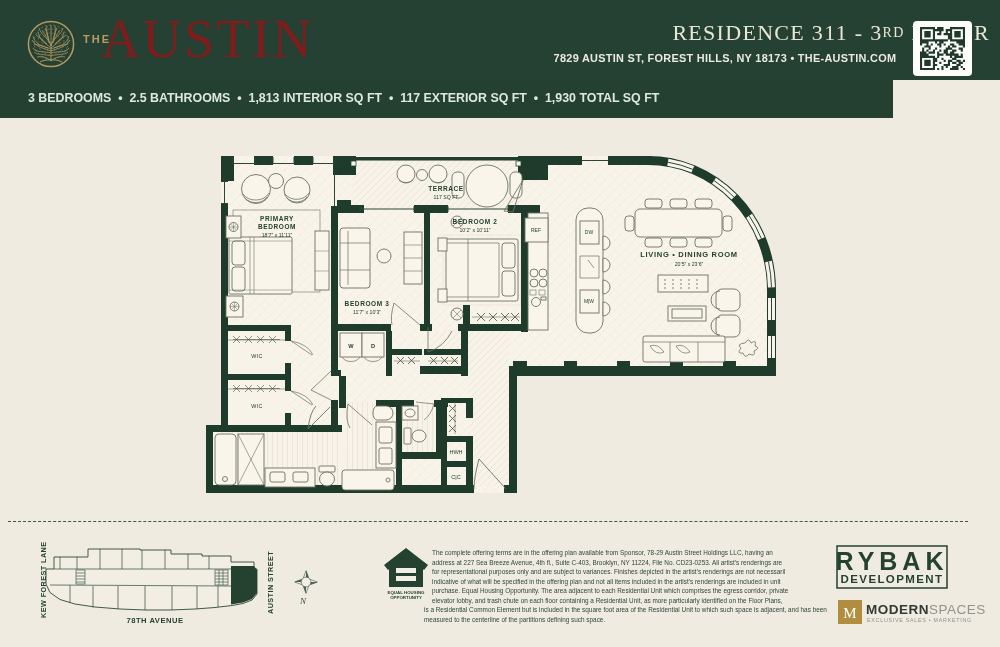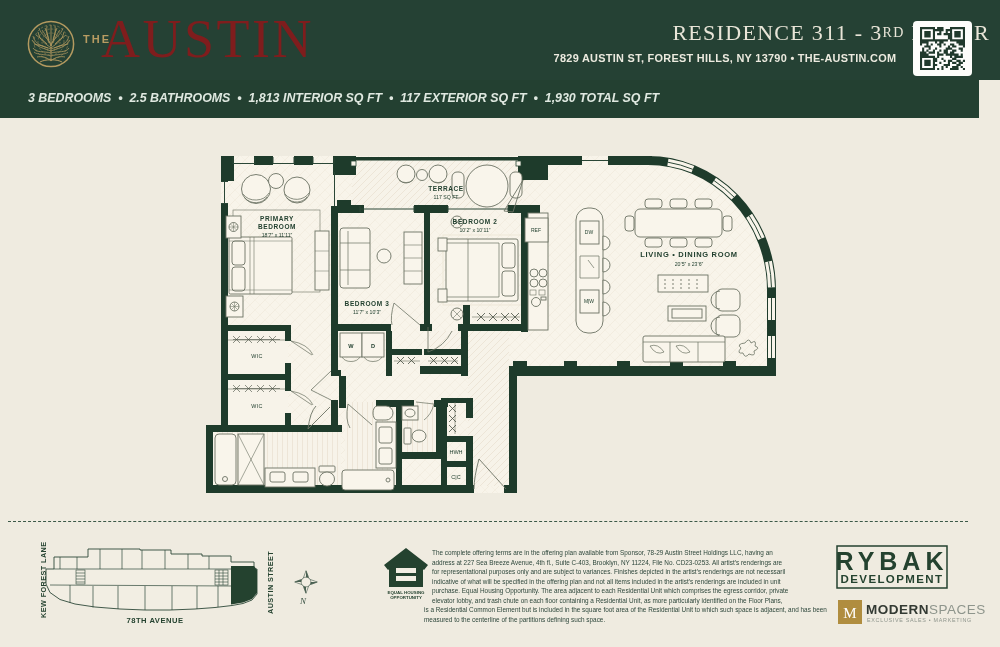--- a/index.html
+++ b/index.html
@@ -1,18 +1,18 @@
 <!DOCTYPE html>
 <html><head>
 <meta charset="utf-8">
 <style>
   html,body{margin:0;padding:0;}
   body{width:1000px;height:647px;background:#efebe0;font-family:"Liberation Sans",sans-serif;position:relative;overflow:hidden;}
   .hdr{position:absolute;left:0;top:0;width:1000px;height:80px;background:#254134;}
-  .statbar{position:absolute;left:0;top:80px;width:979px;height:38px;background:#234031;font-style:italic;}
+  .statbar{position:absolute;left:0;top:80px;width:893px;height:38px;background:#234031;}
   .stats{position:absolute;left:28px;top:11px;color:#dfe8e0;font-size:12.4px;font-weight:bold;letter-spacing:0px;}
   .title{position:absolute;left:500px;top:20px;width:490px;text-align:right;color:#e9e5d8;font-family:"Liberation Serif",serif;font-size:22px;letter-spacing:1.3px;font-weight:400;white-space:nowrap;}
   .addr{position:absolute;left:480px;top:52px;width:490px;text-align:center;color:#eceadf;font-size:10.9px;font-weight:bold;letter-spacing:0.3px;white-space:nowrap;}
   .austin{position:absolute;left:101px;top:14px;color:#7f1d1d;font-family:"Liberation Serif",serif;font-size:54px;letter-spacing:2.5px;line-height:50px;}
   .the{position:absolute;left:80px;top:33px;color:#b89c62;font-size:11px;letter-spacing:2px;font-weight:bold;}
   .qrbox{position:absolute;left:913px;top:21px;width:59px;height:55px;background:#fdfdfb;border-radius:4px;}
 </style>
 </head>
 <body>
 
@@ -42,21 +42,21 @@
   <path d="M15 10 C18 14 20 18 22 23 M33 10 C30 14 28 18 26 23" stroke-width="0.7"></path>
   <path d="M24 36 C18 34 10 35 7 32 M24 36 C30 34 38 35 41 32" stroke-width="0.7"></path>
  </g>
 </svg>
 
 <div class="the" style="left:83px;top:33px">THE</div>
 <div class="austin">AUSTIN</div>
 
 <div class="title">RESIDENCE 311 - 3<span style="font-size:14px;vertical-align:3px">RD</span> FLOOR</div>
 
-<div class="addr">7829 AUSTIN ST, FOREST HILLS, NY 13790 • THE-AUSTIN.COM</div>
+<div class="addr">7829 AUSTIN ST, FOREST HILLS, NY 18173 • THE-AUSTIN.COM</div>
 
 <div class="qrbox"></div>
 <svg id="qr" style="position:absolute;left:920px;top:27px" width="45" height="43" viewBox="0 0 45 43">
     <path fill="#20392c" d="M0.0 0.0h15.0v2.20h-15.0zM17.1 0.0h6.4v2.20h-6.4zM30.0 0.0h15.0v2.20h-15.0zM0.0 2.0h2.1v2.20h-2.1zM12.9 2.0h10.7v2.20h-10.7zM25.7 2.0h6.4v2.20h-6.4zM42.9 2.0h2.1v2.20h-2.1zM0.0 4.1h2.1v2.20h-2.1zM4.3 4.1h6.4v2.20h-6.4zM12.9 4.1h2.1v2.20h-2.1zM19.3 4.1h2.1v2.20h-2.1zM25.7 4.1h2.1v2.20h-2.1zM30.0 4.1h2.1v2.20h-2.1zM34.3 4.1h6.4v2.20h-6.4zM42.9 4.1h2.1v2.20h-2.1zM0.0 6.1h2.1v2.20h-2.1zM4.3 6.1h6.4v2.20h-6.4zM12.9 6.1h2.1v2.20h-2.1zM17.1 6.1h4.3v2.20h-4.3zM23.6 6.1h8.6v2.20h-8.6zM34.3 6.1h6.4v2.20h-6.4zM42.9 6.1h2.1v2.20h-2.1zM0.0 8.2h2.1v2.20h-2.1zM4.3 8.2h6.4v2.20h-6.4zM12.9 8.2h2.1v2.20h-2.1zM27.9 8.2h4.3v2.20h-4.3zM34.3 8.2h6.4v2.20h-6.4zM42.9 8.2h2.1v2.20h-2.1zM0.0 10.2h2.1v2.20h-2.1zM12.9 10.2h2.1v2.20h-2.1zM27.9 10.2h4.3v2.20h-4.3zM42.9 10.2h2.1v2.20h-2.1zM0.0 12.3h27.9v2.20h-27.9zM30.0 12.3h15.0v2.20h-15.0zM0.0 14.3h8.6v2.20h-8.6zM15.0 14.3h2.1v2.20h-2.1zM19.3 14.3h4.3v2.20h-4.3zM36.4 14.3h8.6v2.20h-8.6zM0.0 16.4h2.1v2.20h-2.1zM6.4 16.4h2.1v2.20h-2.1zM10.7 16.4h2.1v2.20h-2.1zM17.1 16.4h4.3v2.20h-4.3zM23.6 16.4h2.1v2.20h-2.1zM30.0 16.4h4.3v2.20h-4.3zM38.6 16.4h6.4v2.20h-6.4zM4.3 18.4h6.4v2.20h-6.4zM19.3 18.4h2.1v2.20h-2.1zM27.9 18.4h2.1v2.20h-2.1zM32.1 18.4h4.3v2.20h-4.3zM42.9 18.4h2.1v2.20h-2.1zM2.1 20.5h2.1v2.20h-2.1zM8.6 20.5h2.1v2.20h-2.1zM15.0 20.5h2.1v2.20h-2.1zM25.7 20.5h6.4v2.20h-6.4zM38.6 20.5h4.3v2.20h-4.3zM2.1 22.5h2.1v2.20h-2.1zM6.4 22.5h2.1v2.20h-2.1zM12.9 22.5h2.1v2.20h-2.1zM19.3 22.5h2.1v2.20h-2.1zM23.6 22.5h4.3v2.20h-4.3zM32.1 22.5h4.3v2.20h-4.3zM40.7 22.5h2.1v2.20h-2.1zM0.0 24.6h6.4v2.20h-6.4zM8.6 24.6h6.4v2.20h-6.4zM17.1 24.6h2.1v2.20h-2.1zM23.6 24.6h4.3v2.20h-4.3zM30.0 24.6h4.3v2.20h-4.3zM0.0 26.6h8.6v2.20h-8.6zM17.1 26.6h6.4v2.20h-6.4zM25.7 26.6h12.9v2.20h-12.9zM40.7 26.6h2.1v2.20h-2.1zM0.0 28.7h15.0v2.20h-15.0zM17.1 28.7h2.1v2.20h-2.1zM30.0 28.7h2.1v2.20h-2.1zM34.3 28.7h8.6v2.20h-8.6zM0.0 30.7h2.1v2.20h-2.1zM12.9 30.7h4.3v2.20h-4.3zM21.4 30.7h2.1v2.20h-2.1zM32.1 30.7h4.3v2.20h-4.3zM0.0 32.8h2.1v2.20h-2.1zM4.3 32.8h6.4v2.20h-6.4zM12.9 32.8h4.3v2.20h-4.3zM23.6 32.8h2.1v2.20h-2.1zM27.9 32.8h4.3v2.20h-4.3zM36.4 32.8h4.3v2.20h-4.3zM42.9 32.8h2.1v2.20h-2.1zM0.0 34.8h2.1v2.20h-2.1zM4.3 34.8h6.4v2.20h-6.4zM12.9 34.8h2.1v2.20h-2.1zM19.3 34.8h2.1v2.20h-2.1zM27.9 34.8h2.1v2.20h-2.1zM32.1 34.8h4.3v2.20h-4.3zM38.6 34.8h4.3v2.20h-4.3zM0.0 36.9h2.1v2.20h-2.1zM4.3 36.9h6.4v2.20h-6.4zM12.9 36.9h4.3v2.20h-4.3zM23.6 36.9h6.4v2.20h-6.4zM36.4 36.9h4.3v2.20h-4.3zM0.0 38.9h2.1v2.20h-2.1zM12.9 38.9h2.1v2.20h-2.1zM21.4 38.9h2.1v2.20h-2.1zM25.7 38.9h2.1v2.20h-2.1zM32.1 38.9h6.4v2.20h-6.4zM40.7 38.9h2.1v2.20h-2.1zM0.0 41.0h15.0v2.20h-15.0zM17.1 41.0h2.1v2.20h-2.1zM21.4 41.0h2.1v2.20h-2.1zM30.0 41.0h8.6v2.20h-8.6zM42.9 41.0h2.1v2.20h-2.1z"></path>
   </svg>
 
 <div class="statbar">
     <div class="stats">3 BEDROOMS&nbsp;&nbsp;•&nbsp;&nbsp;2.5 BATHROOMS&nbsp;&nbsp;•&nbsp;&nbsp;1,813 INTERIOR SQ FT&nbsp;&nbsp;•&nbsp;&nbsp;117 EXTERIOR SQ FT&nbsp;&nbsp;•&nbsp;&nbsp;1,930 TOTAL SQ FT</div>
   </div>
 

